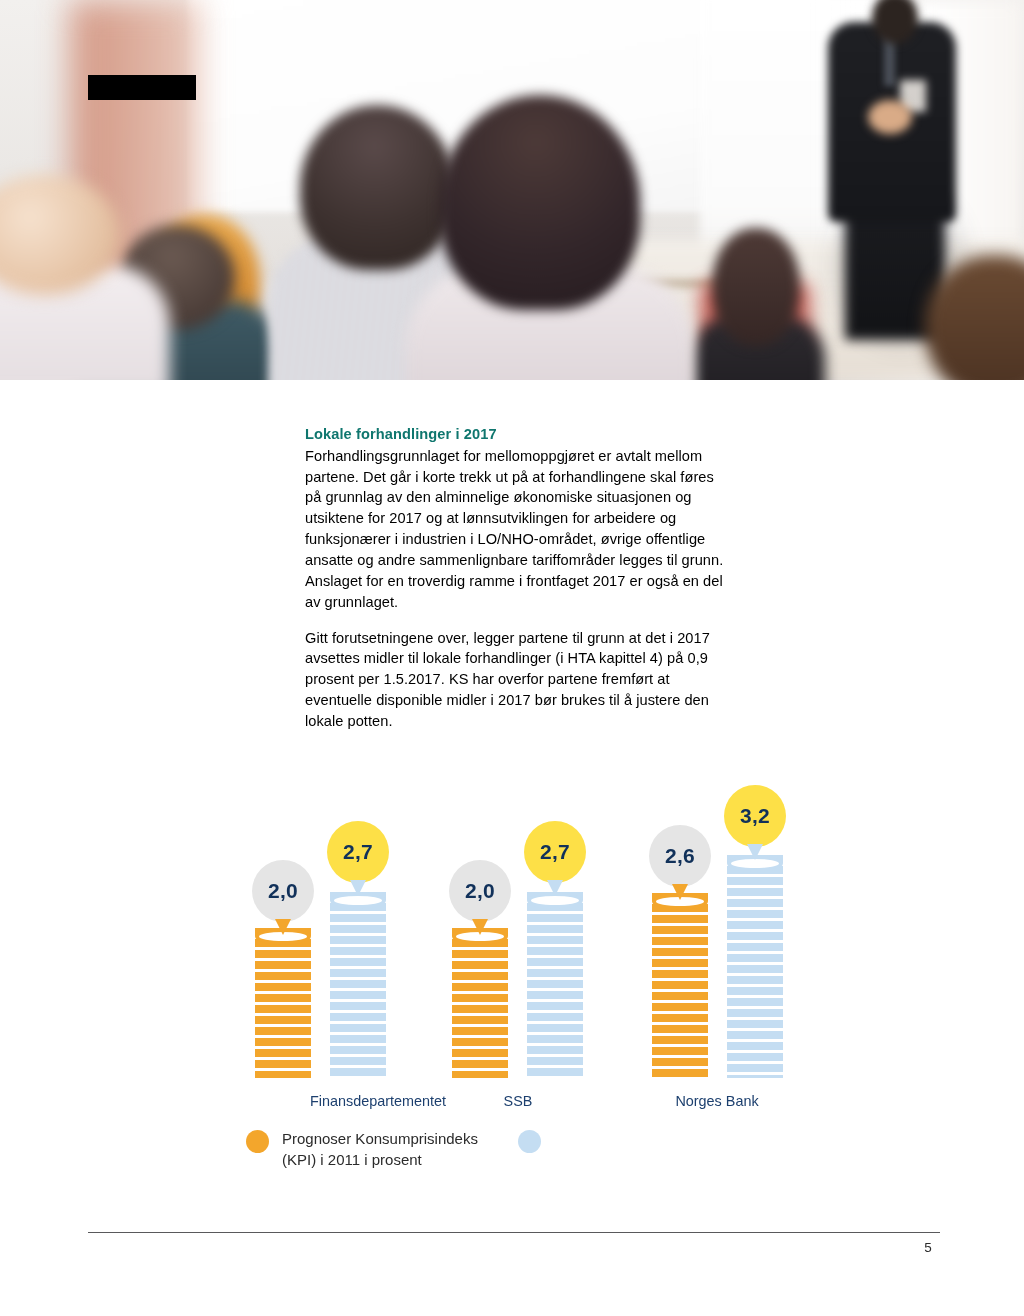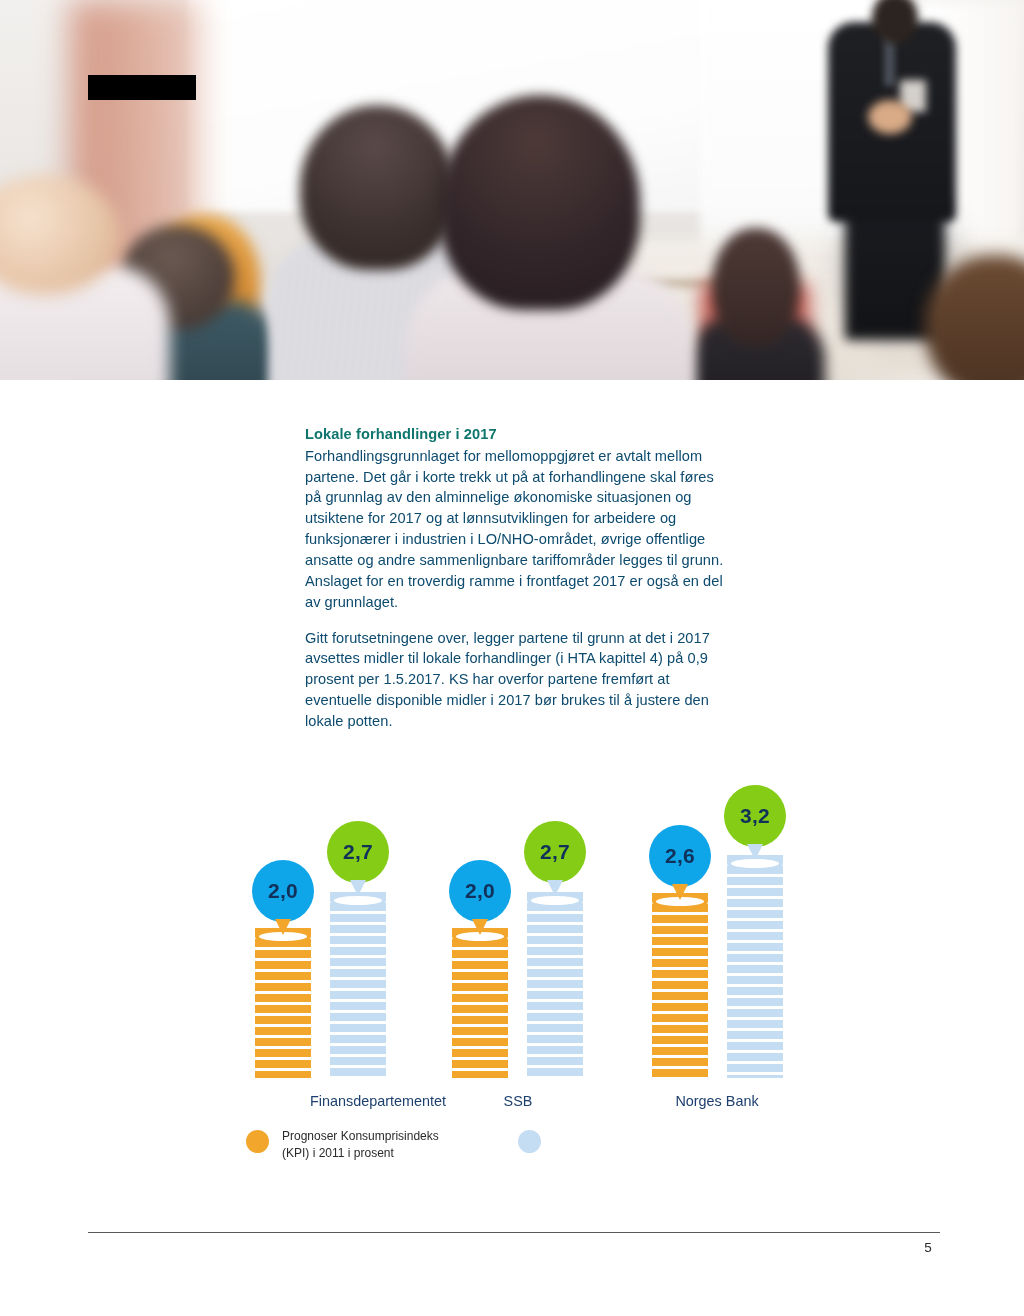--- a/index.html
+++ b/index.html
@@ -88,52 +88,52 @@
 
   .redactbox{position:absolute;left:88px;top:75px;width:108px;height:25px;background:#000000;}
 
   
   .textcol{position:absolute;left:305px;top:424px;width:420px;}
   .kicker{
     font-size:14.6px;font-weight:bold;color:#0f766e;letter-spacing:.1px;
     margin:0 0 1px 0;line-height:1.42;
   }
   .para{
-    font-size:14.6px;color:#0c4a6e;line-height:1.43;margin:0;letter-spacing:.05px;
+    font-size:14.6px;color:#000000;line-height:1.43;margin:0;letter-spacing:.05px;
   }
   .para + .para{margin-top:15px;}
 
   
   .chart{position:absolute;left:0;top:760px;width:1024px;height:420px;}
   .stack{position:absolute;}
   .coin-body{position:absolute;left:0;bottom:0;width:100%;}
   .rim{position:absolute;left:0;top:0;width:100%;height:17px;border-radius:50%;
     background:#ffffff;box-sizing:border-box;}
   .rim-o{border:4px solid #f3a62c;}
   .rim-b{border:4px solid #c4ddf2;}
 
   .bubble{position:absolute;width:62px;height:62px;border-radius:50%;
     display:flex;align-items:center;justify-content:center;
     font-size:21px;font-weight:bold;color:#11315a;letter-spacing:.3px;}
   .bubble::after{content:"";position:absolute;left:50%;transform:translateX(-50%);
     bottom:-13px;width:0;height:0;border-left:8px solid transparent;
     border-right:8px solid transparent;}
-  .bubble.o{background:#0ea5e9;}
+  .bubble.o{background:#e5e5e5;}
   .bubble.o::after{border-top:16px solid #f3a62c;}
-  .bubble.b{background:#84cc16;}
+  .bubble.b{background:#fde047;}
   .bubble.b::after{border-top:16px solid #c4ddf2;}
 
   .catlabel{position:absolute;font-size:14.4px;color:#1c3f6e;text-align:center;white-space:nowrap;}
 
   .legend{position:absolute;left:0;top:1126px;width:1024px;height:70px;}
   .legitem{position:absolute;display:flex;gap:13px;align-items:flex-start;}
   .legdot{width:23px;height:23px;border-radius:50%;flex:none;margin-top:2px;}
   .legdot.o{background:#f3a62c;}
   .legdot.b{background:#c4ddf2;}
-  .legtext{font-size:12px;color:#2b2b2b;line-height:1.42;}
+  .legtext{font-size:15px;color:#2b2b2b;line-height:1.42;}
 
   .rule{position:absolute;left:88px;top:1232px;width:852px;height:1px;background:#59595b;}
   .pageno{position:absolute;left:908px;top:1240px;width:40px;text-align:center;
     font-size:13.5px;color:#2b2b2b;}
 </style>
 </head>
 <body>
 
 <div class="hero">
   <div class="photo">

